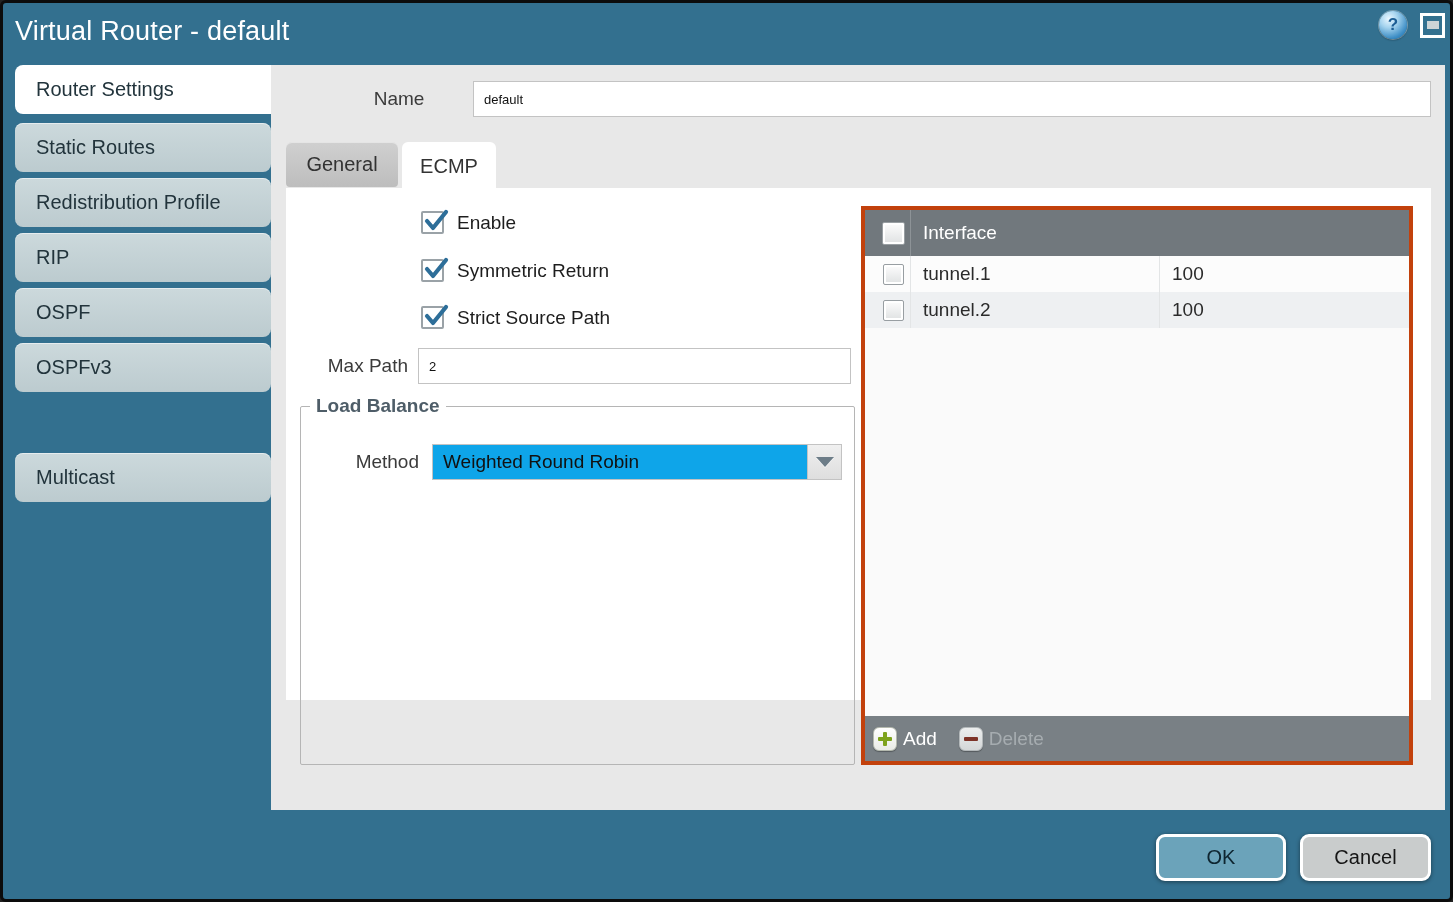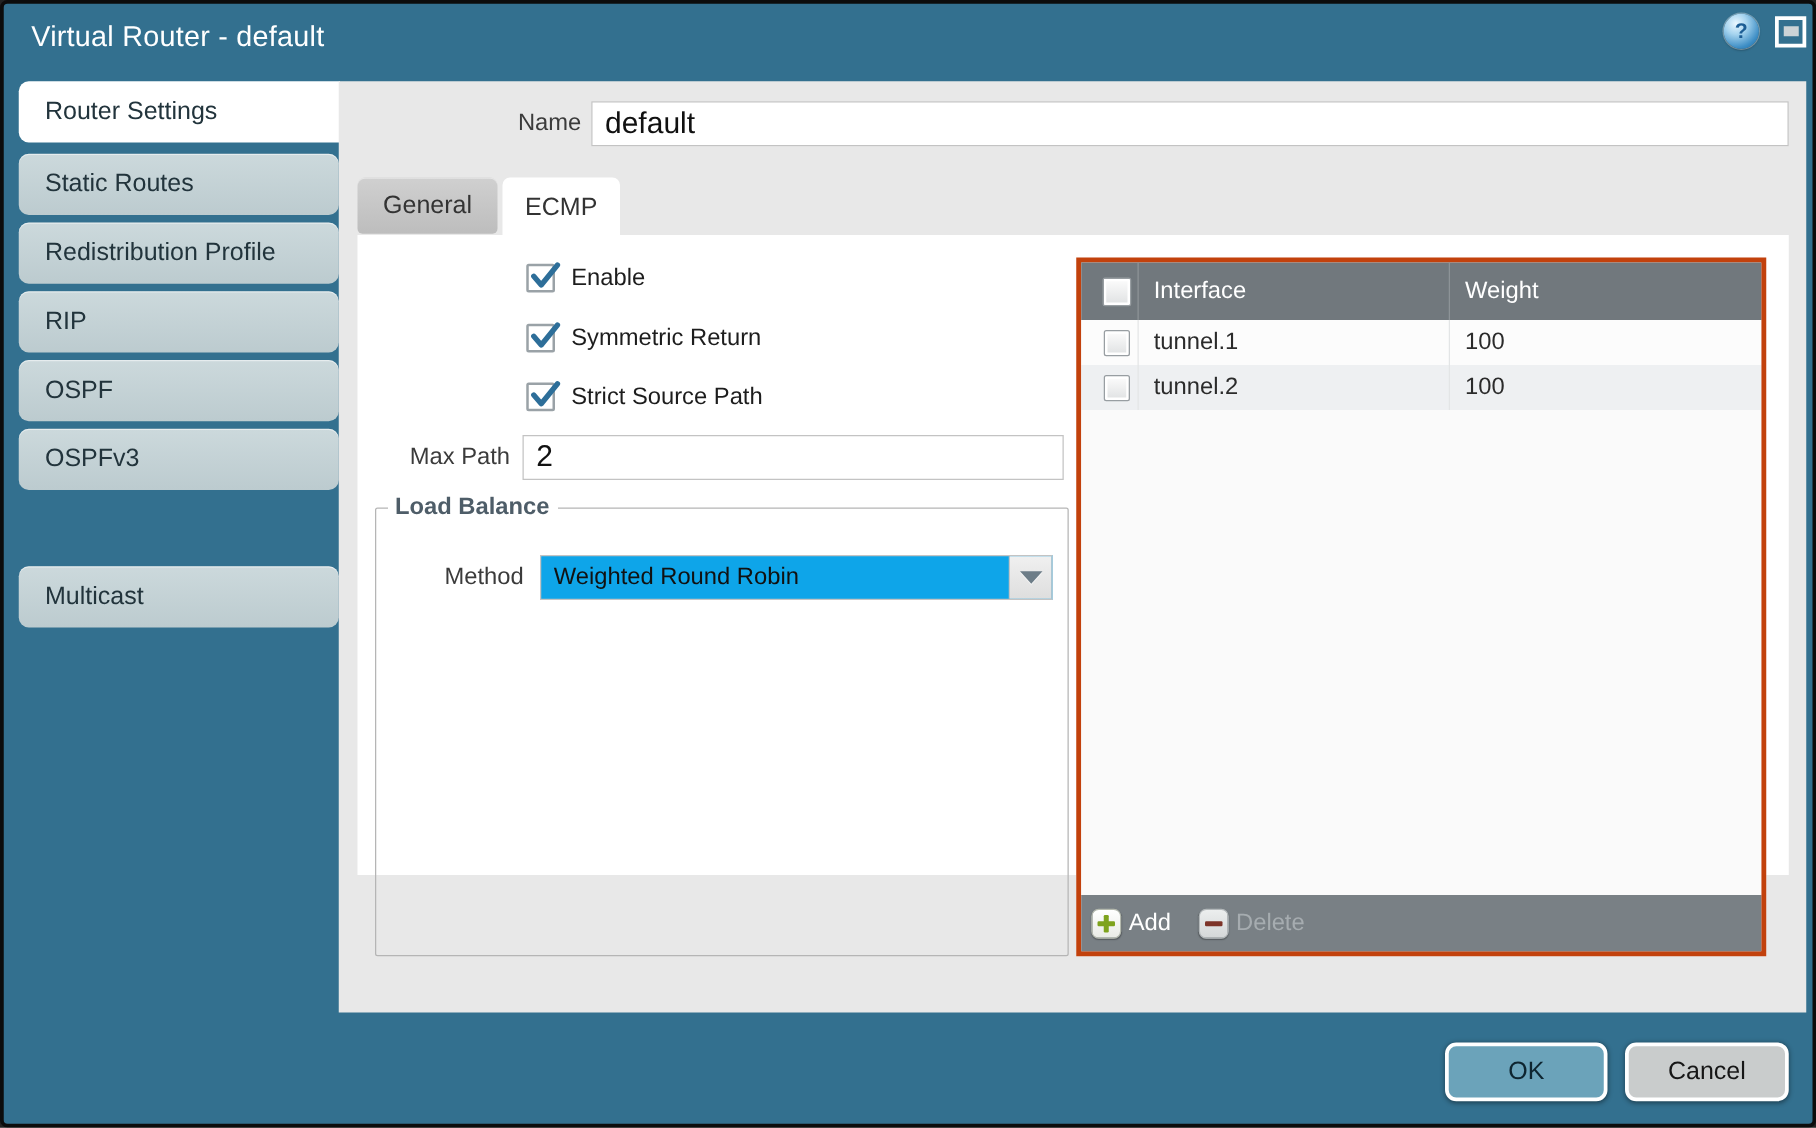--- a/index.html
+++ b/index.html
@@ -9,22 +9,22 @@
   .window {
     position:relative; width:1453px; height:902px;
     background:var(--frame-teal, #33708f);
     border:3px solid #0c0c0c; border-radius:6px;
     overflow:hidden;
   }
 
   
   .titlebar { position:absolute; left:0; top:0; width:100%; height:59px; }
   .title-text {
-    position:absolute; left:22px; top:13px;
-    color:#ffffff; font-size:23px; letter-spacing:0.2px;
+    position:absolute; left:12px; top:13px;
+    color:#ffffff; font-size:27px; letter-spacing:0.2px;
   }
   .help-icon {
     position:absolute; left:1376px; top:8px; width:28px; height:28px;
     border-radius:50%;
     background:radial-gradient(circle at 35% 28%, #eaf7ff 0%, #a6d4ef 32%, #3b8cc4 72%, #1d6ba5 100%);
     box-shadow:0 0 0 1px rgba(255,255,255,0.35), 0 1px 2px rgba(0,0,0,0.45);
     color:#1c5d94; font-size:17px; font-weight:bold;
     display:flex; align-items:center; justify-content:center;
     cursor:pointer;
   }
@@ -84,21 +84,21 @@
   .checkbox {
     position:relative; width:23px; height:23px; background:#ffffff;
     border:2px solid #9aa2a7; border-radius:2px; flex:0 0 auto;
   }
   .checkbox svg { position:absolute; left:0px; top:-4px; overflow:visible; }
   .check-label { font-size:19px; color:#1d1d1d; }
 
   .field-label { position:absolute; text-align:right; font-size:19px; color:#3b3b3b; }
   .text-input {
     position:absolute; border:1px solid #c3c3c3; background:#ffffff;
-    font-family:"Liberation Sans", sans-serif; font-size:24px; color:#111; padding-left:10px;
+    font-family:"Liberation Sans", sans-serif; font-size:13px; color:#111; padding-left:10px;
   }
 
   
   .lb-fieldset {
     position:absolute; left:14px; top:207px; width:555px; height:370px;
     border:1px solid #b5b5b5; border-radius:2px;
   }
   .lb-fieldset legend {
     margin-left:9px; padding:0 6px;
     font-size:19px; font-weight:bold; color:#4e5d68;
@@ -213,21 +213,21 @@
     </div>
   <div class="sidebar-item" style="top:340px;">
       <span>OSPFv3</span>
     </div>
   <div class="sidebar-item" style="top:450px;">
       <span>Multicast</span>
     </div>
 
   <div class="content-panel">
 
-    <div class="field-label" style="left:62px; top:23px; width:132px;">Name</div>
+    <div class="field-label" style="left:62px; top:23px; width:132px;text-align:center;">Name</div>
     <input class="text-input" style="left: 202px; top: 16px; width: 958px; height: 36px;" value="default">
 
     <div class="tab inactive">
         <span>General</span>
       </div>
     <div class="tab active">
         <span>ECMP</span>
       </div>
 
     <div class="tab-content">
@@ -270,21 +270,20 @@
           </div>
         </div>
       </fieldset>
 
       <div class="iface-table">
         <div class="t-grid t-header">
           <div class="cb-cell t-cell">
             <div class="grid-checkbox"></div>
           </div>
           <div class="t-cell">Interface</div>
-          <div class="t-cell">Weight</div>
         </div>
 
         <div class="t-grid t-row odd">
           <div class="cb-cell t-cell">
             <div class="grid-checkbox"></div>
           </div>
           <div class="t-cell">tunnel.1</div>
           <div class="t-cell">100</div>
         </div>
         <div class="t-grid t-row even">

